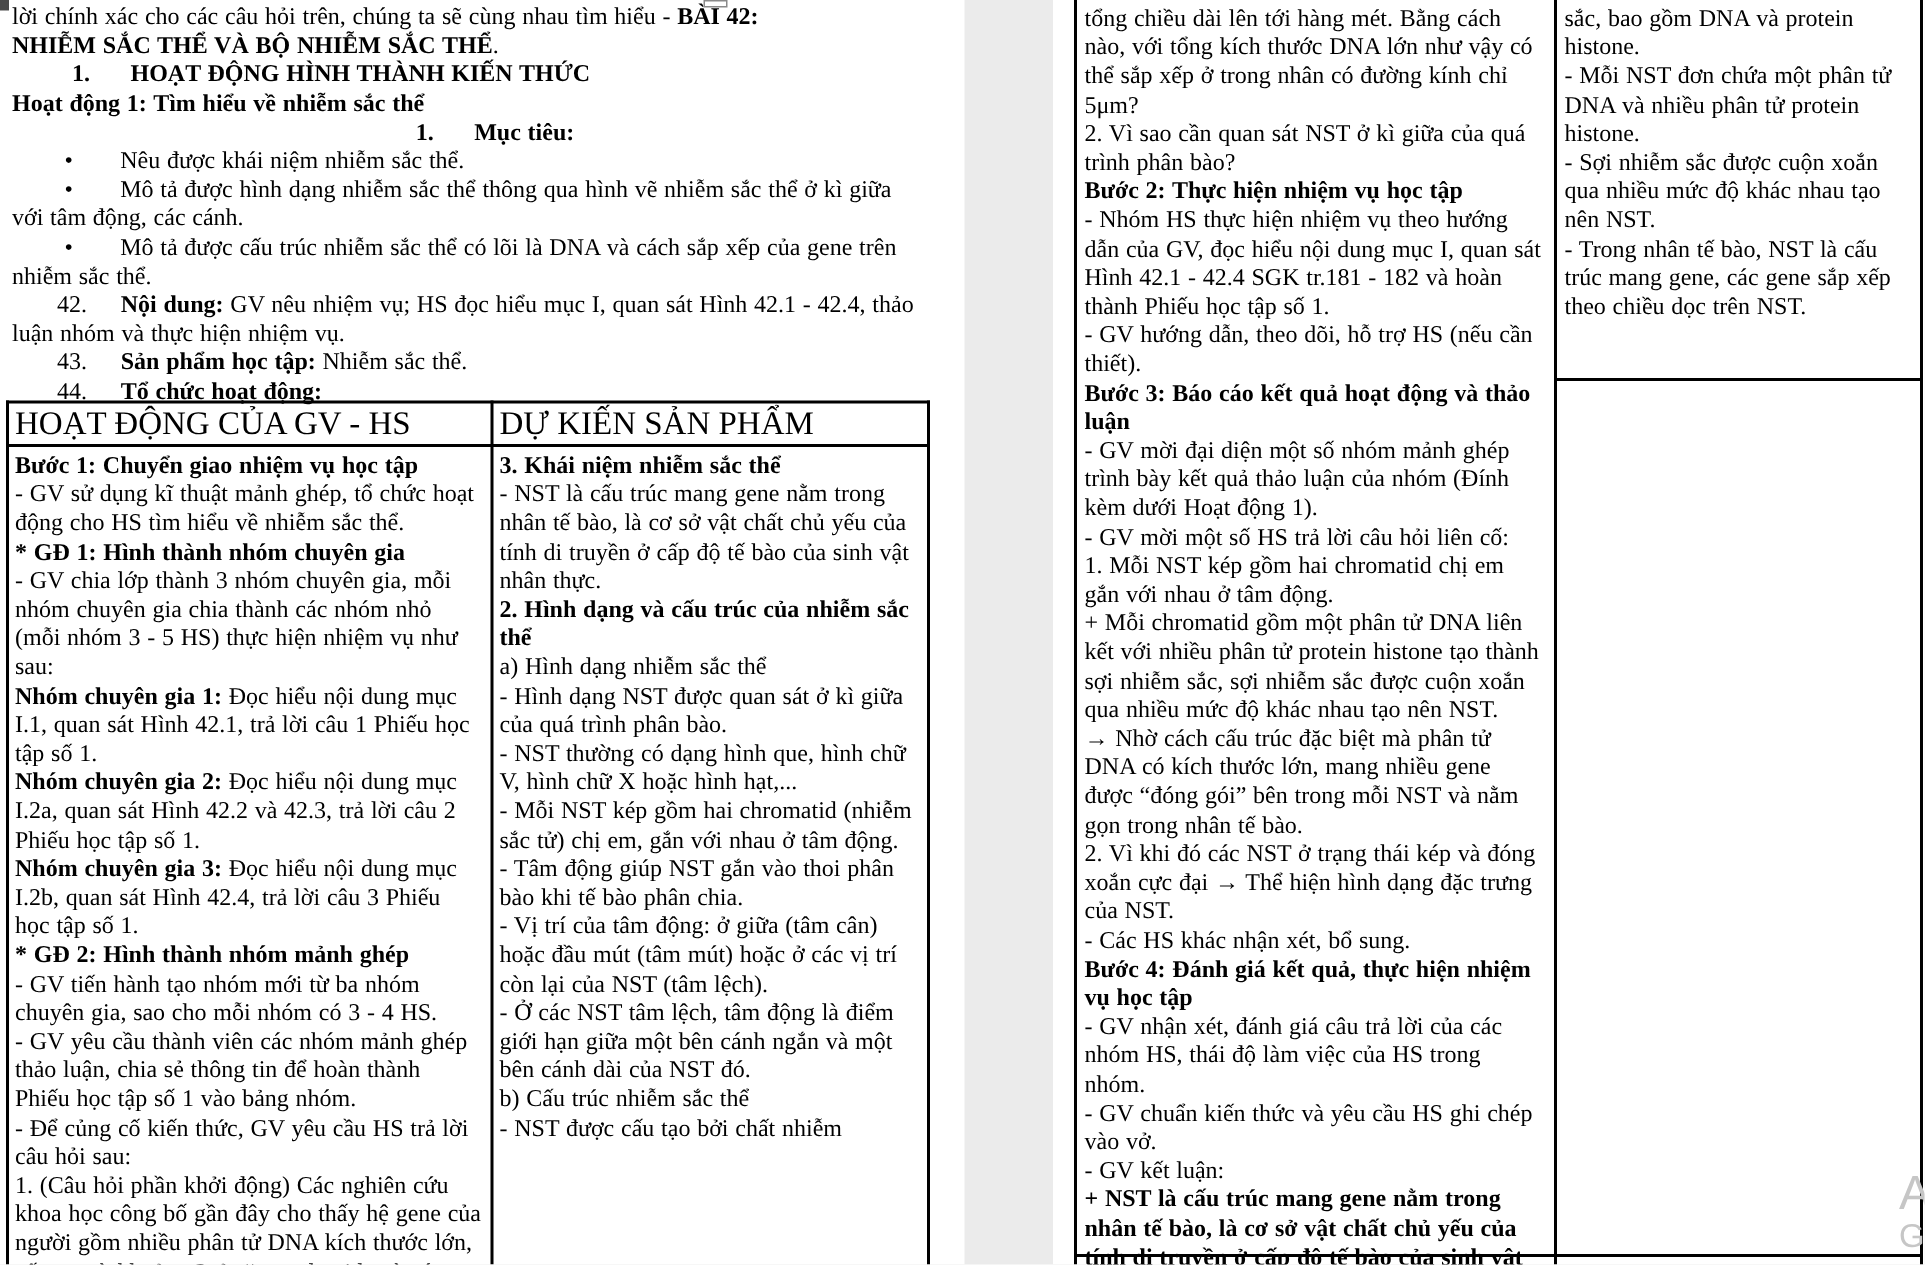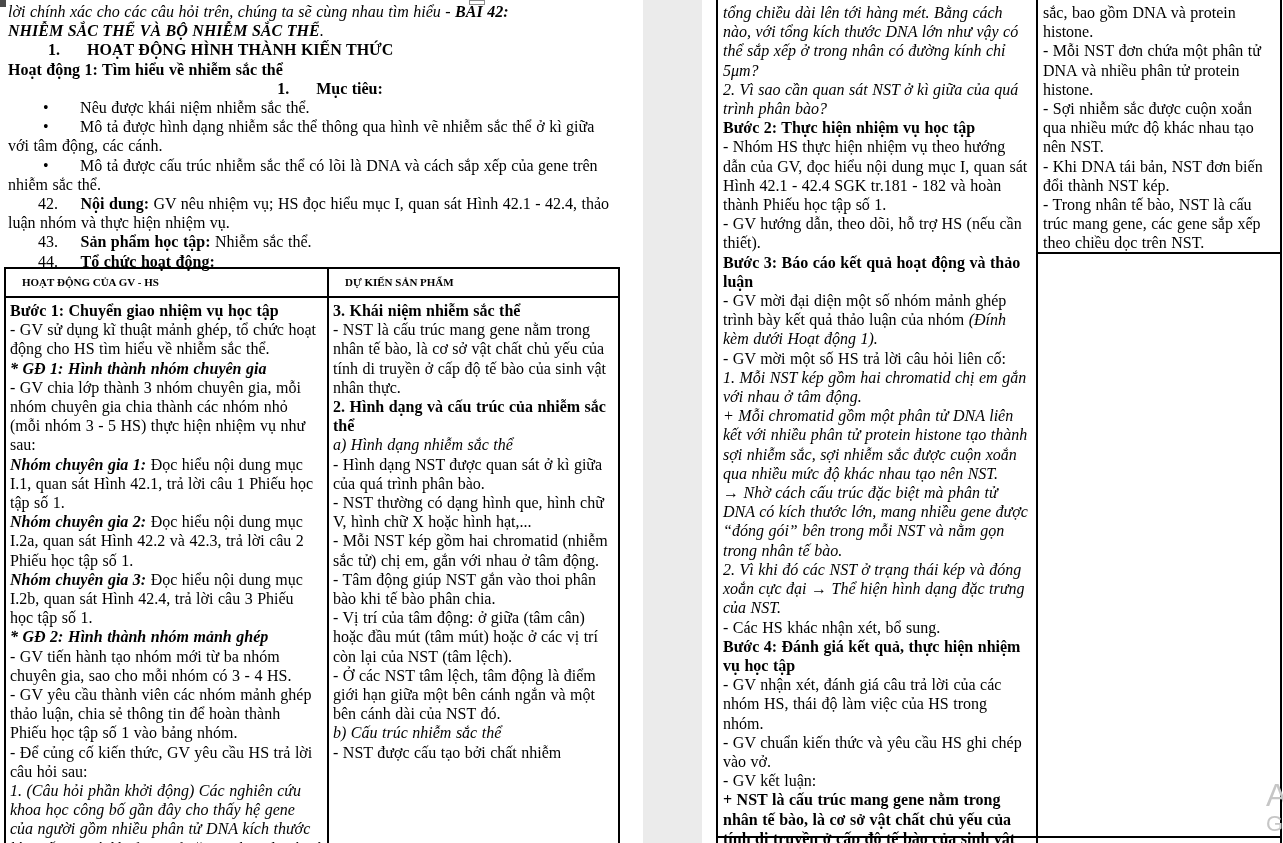--- a/index.html
+++ b/index.html
@@ -7,26 +7,26 @@
     width:1283px;height:843px;overflow:hidden;position:relative;
     background:#ebebeb;
     font-family:"Liberation Serif","DejaVu Serif",serif;
     color:#000;
   }
   .page{position:absolute;top:0;height:843px;background:#ffffff;}
   #page-left{left:0;width:643px;}
   #page-right{left:702px;width:687px;}
   .para{font-size:16px;line-height:19.2px;margin:0;word-spacing:0.5px;}
   .b{font-weight:bold;}
-  .it{font-style:italic;}
+  .it{}
   .textcol{position:absolute;}
   .hline,.vline{position:absolute;background:#000;}
   .hline{height:2px;}
   .vline{width:2px;}
-  .th{position:absolute;font-size:11px;font-weight:bold;line-height:20px;white-space:nowrap;margin-left:12px;}
+  .th{position:absolute;font-size:22px;font-weight:normal;line-height:20px;white-space:nowrap;}
   #marker-dark{position:absolute;left:0;top:0;width:6px;height:7px;background:#4a4a4a;}
   #marker-white{position:absolute;left:469px;top:0;width:16px;height:5px;background:#fff;border:1px solid #8a8a8a;box-sizing:border-box;}
   #watermark{position:absolute;left:1266px;top:780px;width:40px;color:#c6c6c6;z-index:5;
     font-family:"Liberation Sans","DejaVu Sans",sans-serif;}
   #watermark .wm1{font-size:32px;line-height:30px;}
   #watermark .wm2{font-size:22px;line-height:22px;margin-top:3px;}
 </style>
 </head>
 <body>
 
@@ -112,21 +112,20 @@
       <div class="para"><span class="b">Bước 4: Đánh giá kết quả, thực hiện nhiệm vụ học tập</span></div>
       <div class="para"><span>- GV nhận xét, đánh giá câu trả lời của các nhóm HS, thái độ làm việc của HS trong nhóm.</span></div>
       <div class="para"><span>- GV chuẩn kiến thức và yêu cầu HS ghi chép vào vở.</span></div>
       <div class="para"><span>- GV kết luận:</span></div>
       <div class="para"><span class="b">+ NST là cấu trúc mang gene nằm trong nhân tế bào, là cơ sở vật chất chủ yếu của tính di truyền ở cấp độ tế bào của sinh vật nhân thực.</span></div>
     </div>
   <div class="textcol" style="left:341px;top:3px;width:231px;">
       <div class="para"><span>sắc, bao gồm DNA và protein histone.</span></div>
       <div class="para"><span>- Mỗi NST đơn chứa một phân tử DNA và nhiều phân tử protein histone.</span></div>
       <div class="para"><span>- Sợi nhiễm sắc được cuộn xoắn qua nhiều mức độ khác nhau tạo nên NST.</span></div>
-      <div class="para"><span>- Khi DNA tái bản, NST đơn biến đổi thành NST kép.</span></div>
       <div class="para"><span>- Trong nhân tế bào, NST là cấu trúc mang gene, các gene sắp xếp theo chiều dọc trên NST.</span></div>
     </div>
 </div>
 
 <div id="watermark">
   <div class="wm1">A</div>
   <div class="wm2">G</div>
 </div>
 
 </body></html>

